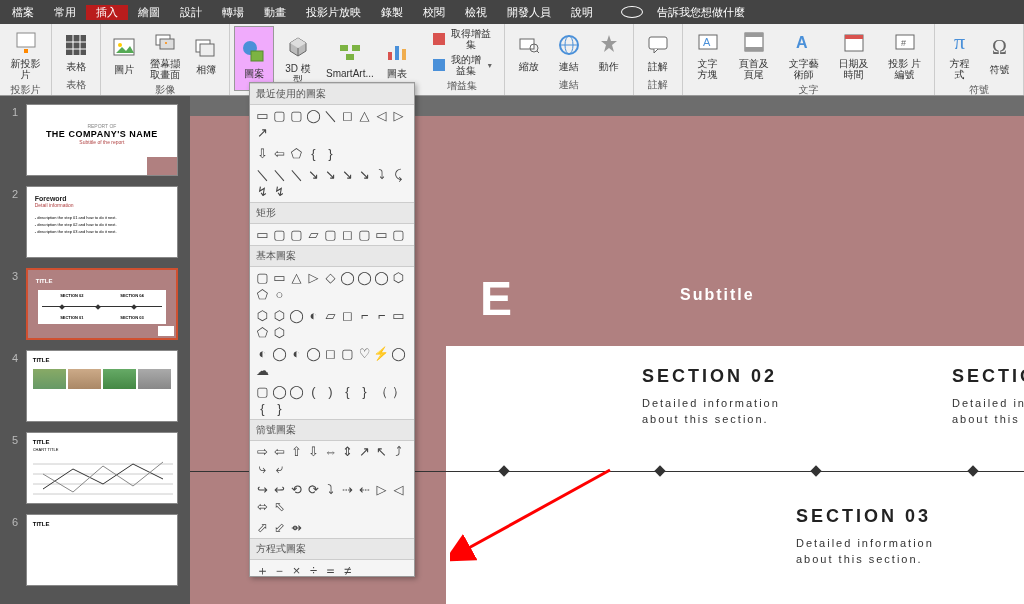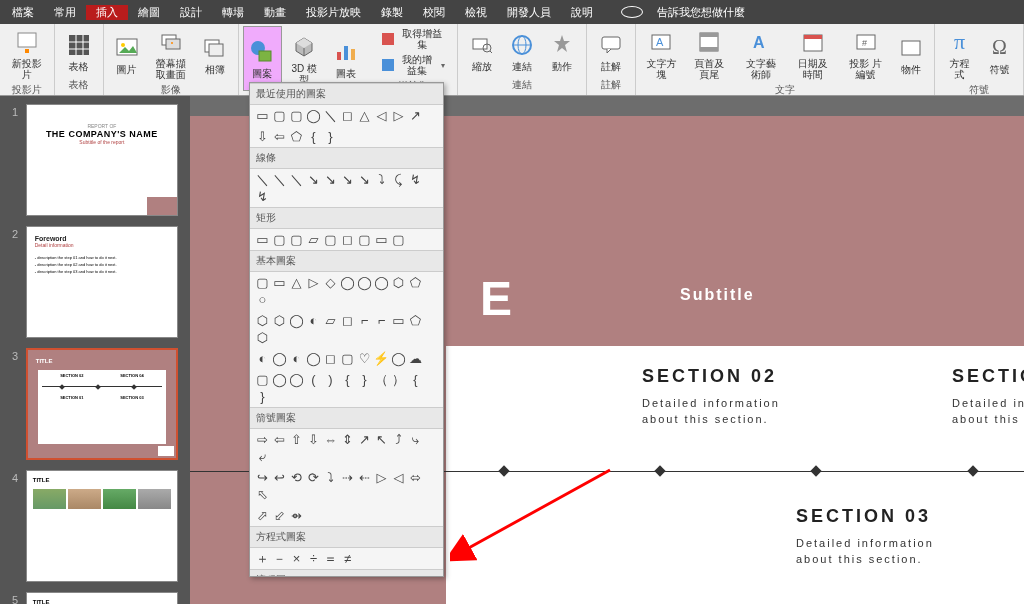--- a/index.html
+++ b/index.html
@@ -18,26 +18,26 @@
 .rbtn .ic{width:28px;height:28px;margin-bottom:2px;display:flex;align-items:center;justify-content:center}
 .rbtn .tx{font-size:10px;color:#333;text-align:center;line-height:11px}
 .rbtn.sm{min-width:auto;padding:2px 8px;flex-direction:row;gap:4px}
 .rbtn.sm .ic{width:16px;height:16px;margin:0}
 .rbtn.sm .tx{font-size:10px}
 .dd{font-size:8px;color:#666;margin-left:2px}
 .workspace{display:flex;height:508px}
 .thumbs{width:190px;background:#555;overflow-y:auto;padding:8px 0}
 .thumb{display:flex;margin-bottom:10px;padding:0 12px}
 .thumb .num{width:14px;color:#bbb;font-size:11px;padding-top:2px}
-.thumb .slide{width:155px;height:112px;background:#fff;border:1px solid #888;position:relative;overflow:hidden}
+.thumb .slide{width:155px;height:72px;background:#fff;border:1px solid #888;position:relative;overflow:hidden}
 .thumb.sel .slide{border:2px solid #d05030}
 .canvas{flex:1;background:#6d6d6d;position:relative;overflow:hidden}
 .slidebig{position:absolute;left:-40px;top:20px;width:920px;height:520px;background:#b08080}
 .slidebig .white{position:absolute;background:#fff}
-.sh-drop{position:absolute;left:249px;top:82px;width:195px;height:495px;background:#f5f5f5;border:1px solid #999;box-shadow:2px 2px 5px rgba(0,0,0,.3);overflow-y:auto;font-size:10px}
+.sh-drop{position:absolute;left:249px;top:82px;width:166px;height:495px;background:#f5f5f5;border:1px solid #999;box-shadow:2px 2px 5px rgba(0,0,0,.3);overflow-y:auto;font-size:10px}
 .sh-cat{background:#e8e8e8;border-top:1px solid #ccc;border-bottom:1px solid #ccc;padding:3px 6px;color:#555;font-size:10px}
 .sh-row{display:flex;flex-wrap:wrap;padding:2px 4px}
 .sh-row span{width:17px;height:17px;display:flex;align-items:center;justify-content:center;color:#444;font-size:13px;cursor:pointer;font-family:Arial}
 .arrow{position:absolute;left:450px;top:460px;pointer-events:none}
 
 .t1{padding:18px 14px;text-align:center}
 .t1 .a{font-size:5px;color:#888}
 .t1 .b{font-size:9px;font-weight:900;letter-spacing:.5px}
 .t1 .c{font-size:5px;color:#b04040}
 .t1-accent{position:absolute;right:0;bottom:0;width:30px;height:18px;background:#b08080}
@@ -156,20 +156,30 @@
               <path d="M12 3 L20 8 L12 13 L4 8 Z" fill="#ddd"></path>
               <line x1="12" y1="13" x2="12" y2="21" stroke="#666"></line>
             </svg>
           </div>
           <div class="tx">3D 模
 型</div>
         </div>
     <div class="rbtn">
           <div class="ic">
             <svg width="24" height="24">
+              <rect x="2" y="5" width="8" height="6" fill="#7cb342"></rect>
+              <rect x="14" y="5" width="8" height="6" fill="#7cb342"></rect>
+              <rect x="8" y="14" width="8" height="6" fill="#7cb342"></rect>
+            </svg>
+          </div>
+          <div class="tx">SmartArt...</div>
+        </div>
+    <div class="rbtn">
+          <div class="ic">
+            <svg width="24" height="24">
               <rect x="3" y="12" width="4" height="8" fill="#d9534f"></rect>
               <rect x="10" y="6" width="4" height="14" fill="#4a90d9"></rect>
               <rect x="17" y="9" width="4" height="11" fill="#f0ad4e"></rect>
             </svg>
           </div>
           <div class="tx">圖表</div>
         </div>
   </div>
       <div class="lbl"></div>
     </div>
@@ -284,28 +294,20 @@
         </div>
     <div class="rbtn">
           <div class="ic">
             <svg width="24" height="24">
               <rect x="3" y="5" width="18" height="14" fill="#fff" stroke="#666"></rect>
               <text x="8" y="16" font-size="9" fill="#666">#</text>
             </svg>
           </div>
           <div class="tx">投影
 片編號</div>
-        </div>
-    <div class="rbtn">
-          <div class="ic">
-            <svg width="24" height="24">
-              <rect x="3" y="5" width="18" height="14" fill="#fff" stroke="#666"></rect>
-            </svg>
-          </div>
-          <div class="tx">物件</div>
         </div>
   </div>
       <div class="lbl">文字</div>
     </div>
   <div class="rgroup">
       <div class="row">
     <div class="rbtn">
           <div class="ic" style="font-size:22px;color:#4a90d9;font-family:serif">π</div>
           <div class="tx">方程式</div>
         </div>
@@ -443,21 +445,20 @@
       <span>▷</span>
       <span>↗</span>
     </div>
     <div class="sh-row">
       <span>⇩</span>
       <span>⇦</span>
       <span>⬠</span>
       <span>{</span>
       <span>}</span>
     </div>
-    <div class="sh-cat">線條</div>
     <div class="sh-row">
       <span>＼</span>
       <span>＼</span>
       <span>＼</span>
       <span>↘</span>
       <span>↘</span>
       <span>↘</span>
       <span>↘</span>
       <span>⤵</span>
       <span>⤹</span>

